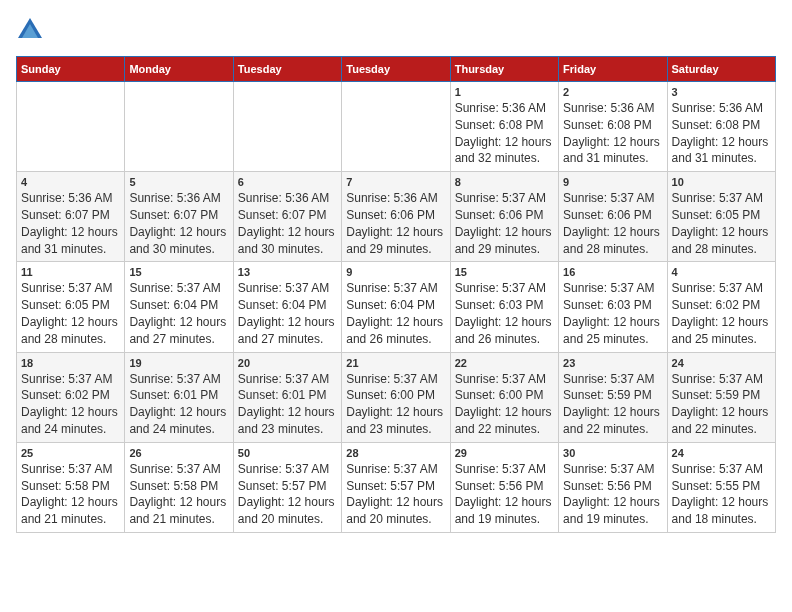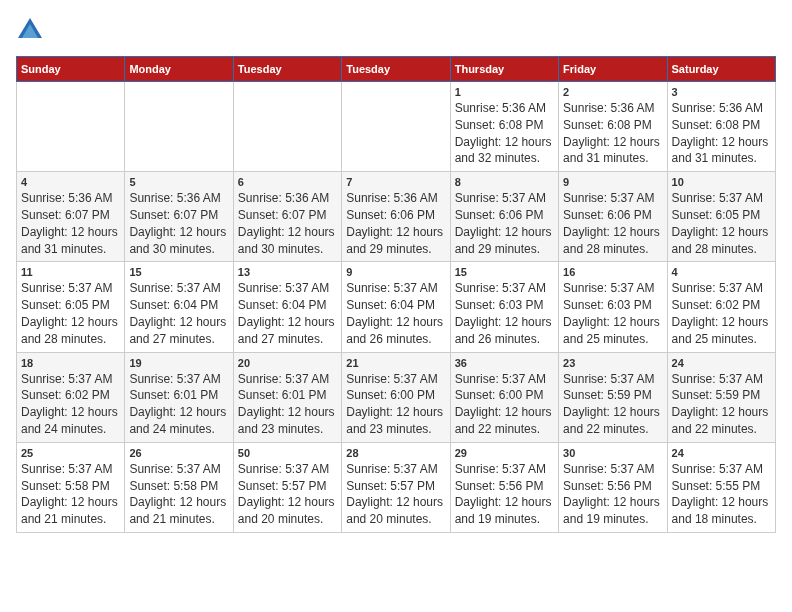--- a/index.html
+++ b/index.html
@@ -218,21 +218,21 @@
         </td>
         <td>
           <span class="day-num">20</span>
           <div class="day-info">Sunrise: 5:37 AM<br>Sunset: 6:01 PM<br>Daylight: 12 hours and 23 minutes.</div>
         </td>
         <td>
           <span class="day-num">21</span>
           <div class="day-info">Sunrise: 5:37 AM<br>Sunset: 6:00 PM<br>Daylight: 12 hours and 23 minutes.</div>
         </td>
         <td>
-          <span class="day-num">36</span>
+          <span class="day-num">22</span>
           <div class="day-info">Sunrise: 5:37 AM<br>Sunset: 6:00 PM<br>Daylight: 12 hours and 22 minutes.</div>
         </td>
         <td>
           <span class="day-num">23</span>
           <div class="day-info">Sunrise: 5:37 AM<br>Sunset: 5:59 PM<br>Daylight: 12 hours and 22 minutes.</div>
         </td>
         <td>
           <span class="day-num">24</span>
           <div class="day-info">Sunrise: 5:37 AM<br>Sunset: 5:59 PM<br>Daylight: 12 hours and 22 minutes.</div>
         </td>

